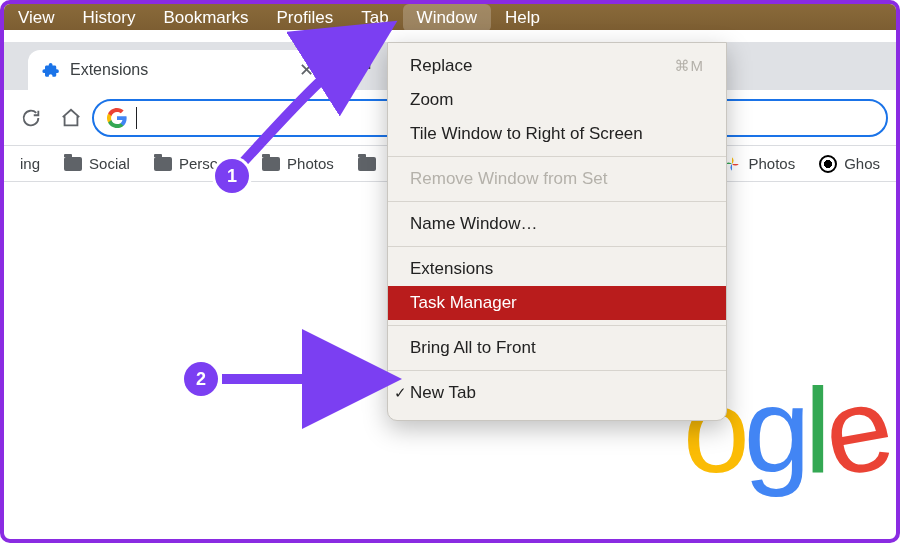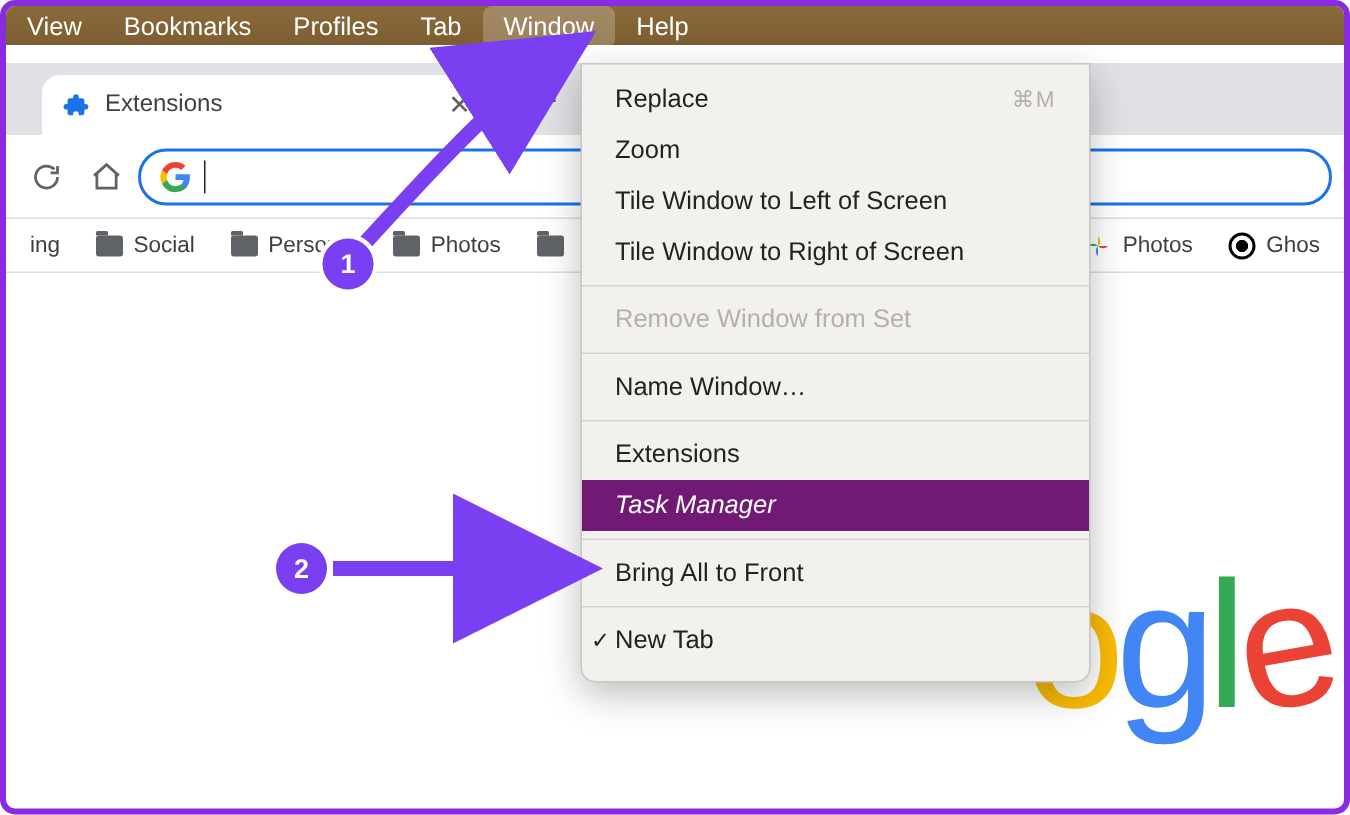--- a/index.html
+++ b/index.html
@@ -31,33 +31,34 @@
   .bm-cut { overflow:hidden; }
   .photos-ico { width:18px; height:18px; margin-right:7px; }
   .ghost-ico { width:18px; height:18px; border:2px solid #000; border-radius:50%; margin-right:7px; background:radial-gradient(circle at center,#000 40%,transparent 42%); }
   
   .google-logo { position:absolute; right:10px; bottom:40px; font-size:120px; font-weight:500; letter-spacing:-6px; font-family: 'Product Sans', Arial, sans-serif; }
   .g-o2{color:#fbbc05;} .g-g2{color:#4285f4;} .g-l{color:#34a853;} .g-e{color:#ea4335; display:inline-block; transform:rotate(-10deg);}
   
   .dropdown { position:absolute; left:383px; top:38px; width:340px; background:#f3f1ed; border:1px solid #c9c6c0; border-radius:0 0 10px 10px; box-shadow: 0 8px 24px rgba(0,0,0,0.25); padding:6px 0 10px; font-size:17px; color:#222; }
   .dd-row { padding: 7px 22px; display:flex; align-items:center; cursor:default; }
   .dd-row.disabled { color:#b4b1aa; }
-  .dd-row.selected { background:#701a75; color:#fff;font-style:italic; }
+  .dd-row.selected { background:#b91c1c; color:#fff; }
   .dd-sep { height:1px; background:#d7d4ce; margin:5px 0; }
   .dd-short { color:#b4b1aa; margin-left:auto; font-size:15px; letter-spacing:1px; }
   .dd-check { width:16px; margin-left:-16px; margin-right:0; font-size:15px; }
   
   .badge { position:absolute; width:34px; height:34px; border-radius:50%; background:#7b3ff2; color:#fff; display:flex; align-items:center; justify-content:center; font-weight:700; font-size:18px; box-shadow:0 0 0 3px #fff; }
   .arrow-svg { position:absolute; overflow:visible; pointer-events:none; }
 </style>
 </head>
 <body>
 
 <div class="menubar">
   <div class="menu-item">View</div>
+  <div class="menu-item">History</div>
   <div class="menu-item">Bookmarks</div>
   <div class="menu-item">Profiles</div>
   <div class="menu-item">Tab</div>
   <div class="menu-item active">Window</div>
   <div class="menu-item">Help</div>
 </div>
 
 <div class="tab-strip">
   <div class="tab">
     <svg class="ext-icon" viewBox="0 0 24 24">
@@ -129,23 +130,20 @@
 
 <div class="dropdown" id="dropdown">
     <div class="dd-row">
       <span>Replace</span>
       <span class="dd-short">⌘M</span>
     </div>
     <div class="dd-row">
       <span>Zoom</span>
     </div>
     <div class="dd-row">
-      <span>Tile Window to Left of Screen</span>
-    </div>
-    <div class="dd-row">
       <span>Tile Window to Right of Screen</span>
     </div>
     <div class="dd-sep"></div>
     <div class="dd-row disabled">
       <span>Remove Window from Set</span>
     </div>
     <div class="dd-sep"></div>
     <div class="dd-row">
       <span>Name Window…</span>
     </div>

